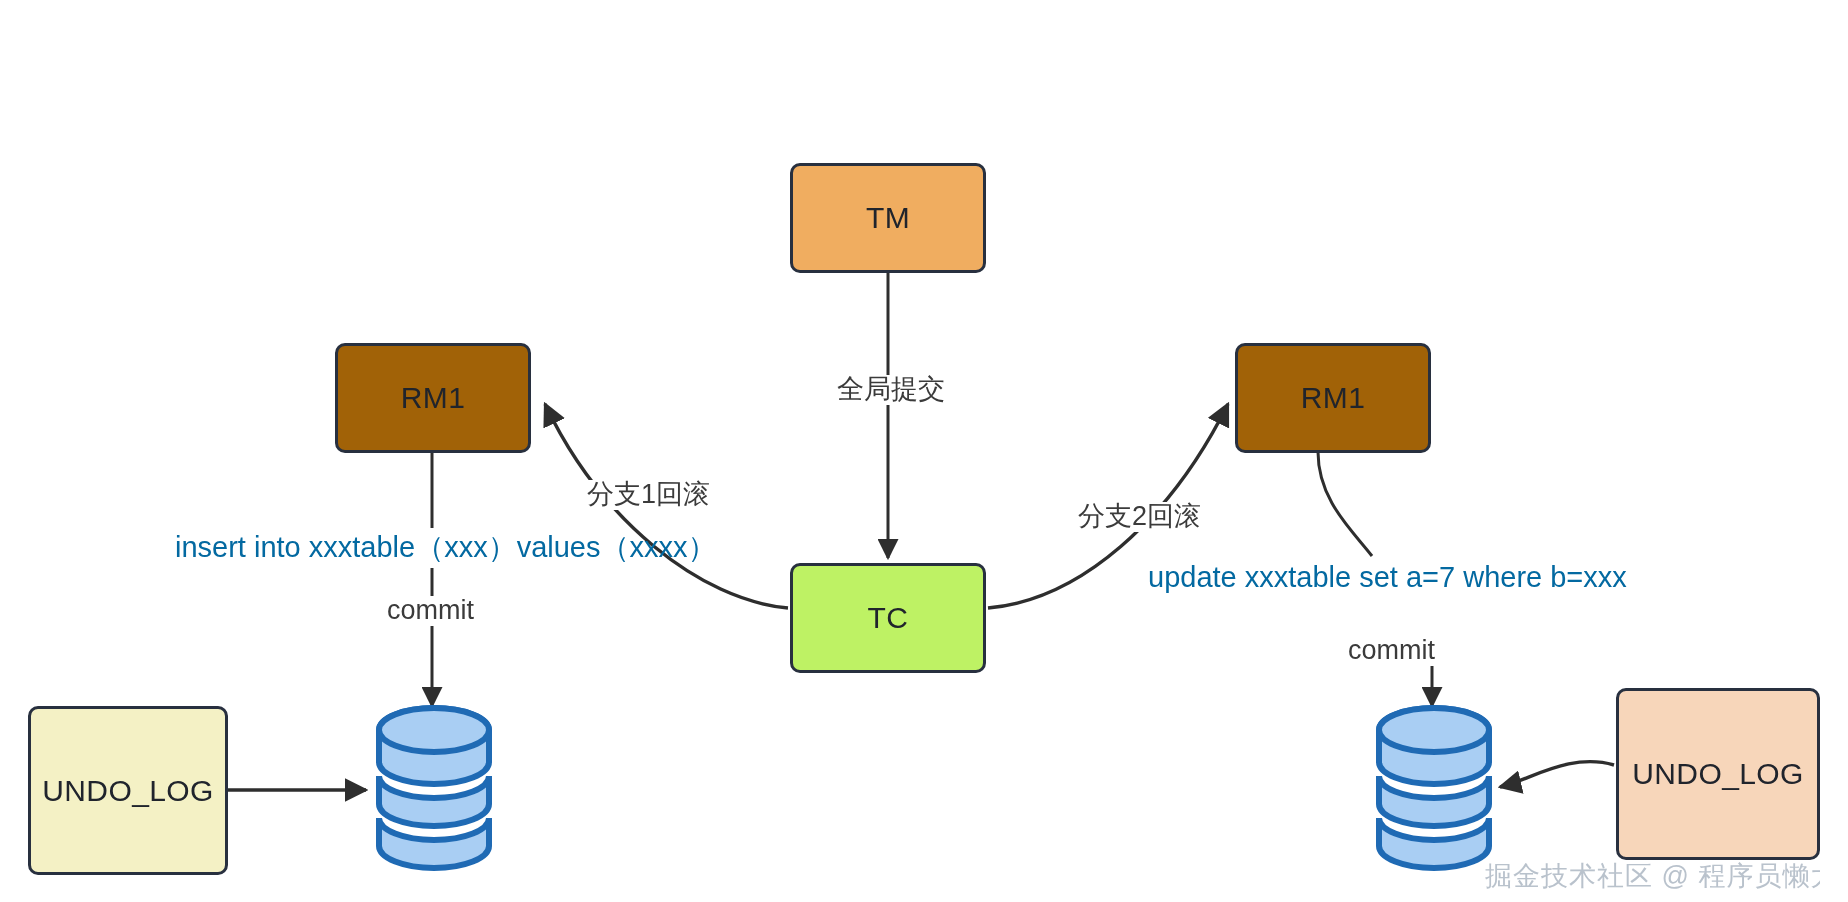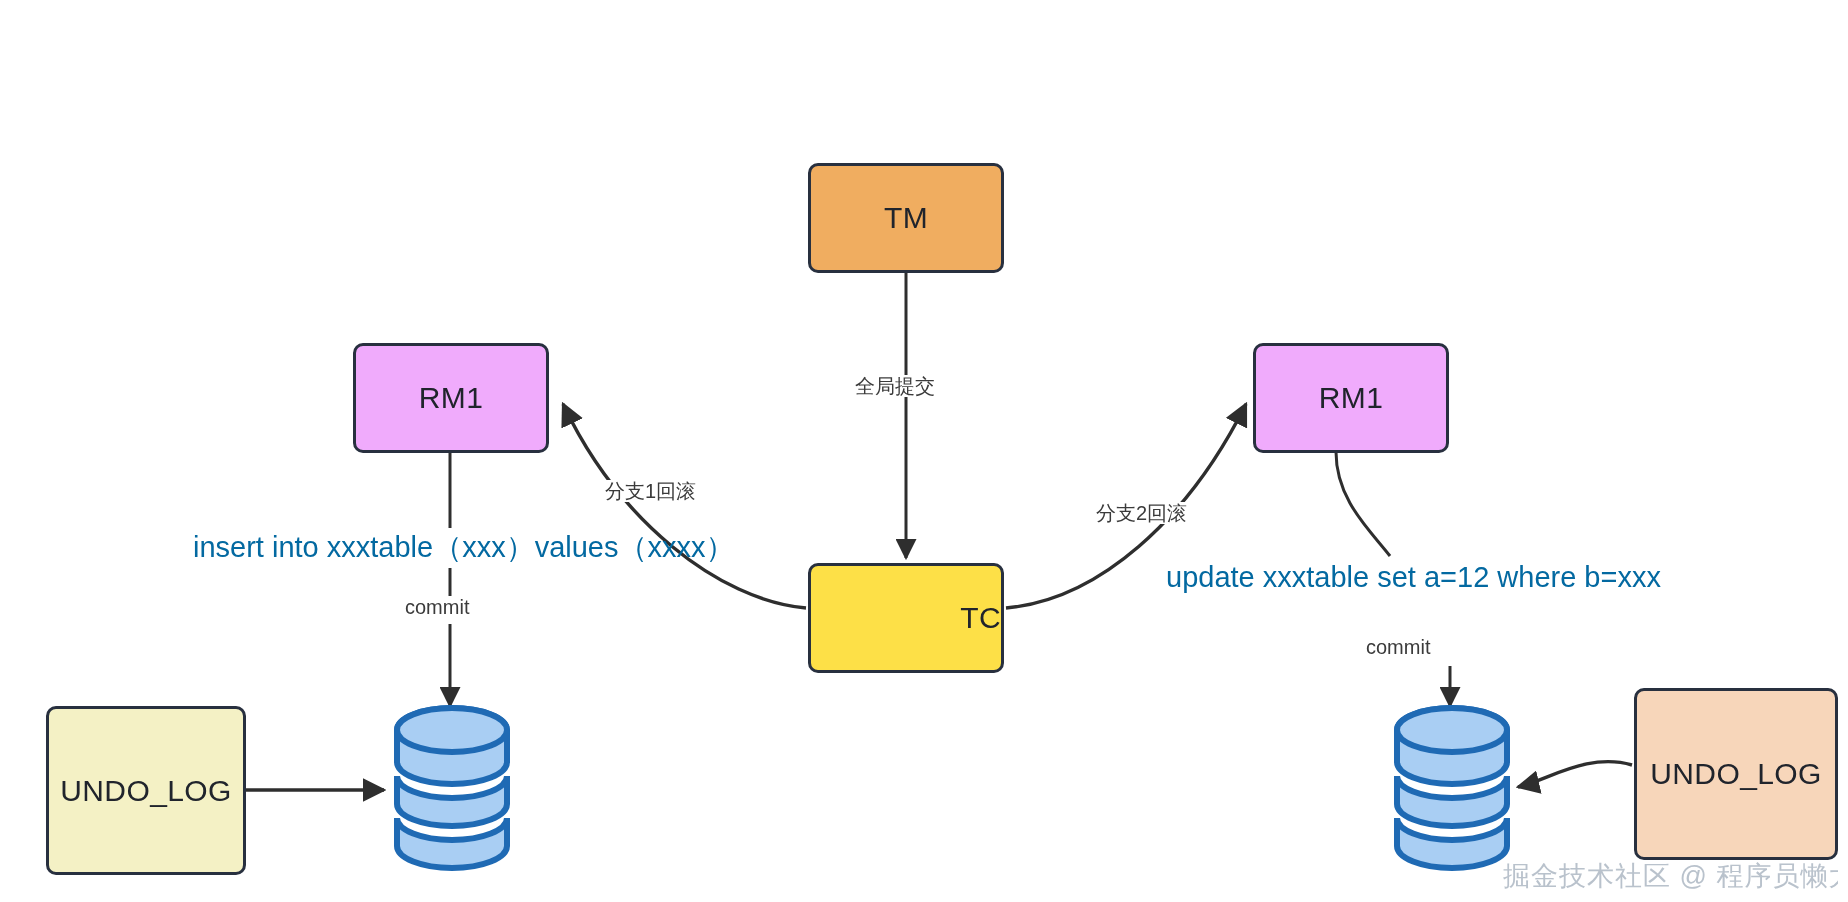--- a/index.html
+++ b/index.html
@@ -10,21 +10,20 @@
   }
   body {
     font-family: "Liberation Sans", "DejaVu Sans", sans-serif;
   }
   #canvas {
     position: relative;
     width: 1820px;
     height: 902px;
     background: #ffffff;
     overflow: hidden;
-    margin-left: 18px;
   }
   svg.layer {
     position: absolute;
     left: 0;
     top: 0;
     width: 1848px;
     height: 902px;
   }
   .node-box {
     position: absolute;
@@ -32,28 +31,28 @@
     border: 3px solid #28303f;
     border-radius: 10px;
     display: flex;
     align-items: center;
     justify-content: center;
     font-size: 30px;
     color: #20242c;
     letter-spacing: 0.4px;
   }
   .node-tm   { background: #f0ad60; }
-  .node-rm   { background: #f0abfc; }
-  .node-tc   { background: #fde047; justify-content: flex-end; }
+  .node-rm   { background: #a16207; }
+  .node-tc   { background: #bef264; }
   .node-undo-yellow { background: #f4f1c5; }
   .node-undo-peach  { background: #f7d6ba; }
 
   .edge-label {
     position: absolute;
-    font-size: 20px;
+    font-size: 27px;
     color: #3b3b3b;
     white-space: nowrap;
     background: #ffffff;
     padding: 0 4px;
     line-height: 1.1;
   }
   .sql-label {
     position: absolute;
     font-size: 29px;
     color: #0369a1;
@@ -145,21 +144,21 @@
   </div>
 
   <div class="edge-label" style="left:833px; top:375px;">全局提交</div>
 
   <div class="edge-label" style="left:583px; top:480px;">分支1回滚</div>
 
   <div class="edge-label" style="left:1074px; top:502px;">分支2回滚</div>
 
   <div class="sql-label" style="left:175px; top:532px;">insert into xxxtable（xxx）values（xxxx）</div>
 
-  <div class="sql-label" style="left:1148px; top:562px;">update xxxtable set a=12 where b=xxx</div>
+  <div class="sql-label" style="left:1148px; top:562px;">update xxxtable set a=7 where b=xxx</div>
 
   <div class="edge-label" style="left:383px; top:596px;">commit</div>
 
   <div class="edge-label" style="left:1344px; top:636px;">commit</div>
 
   <div class="watermark" style="left:1485px; top:858px;">掘金技术社区 @ 程序员懒大王</div>
 
 </div>
 
 </body></html>

